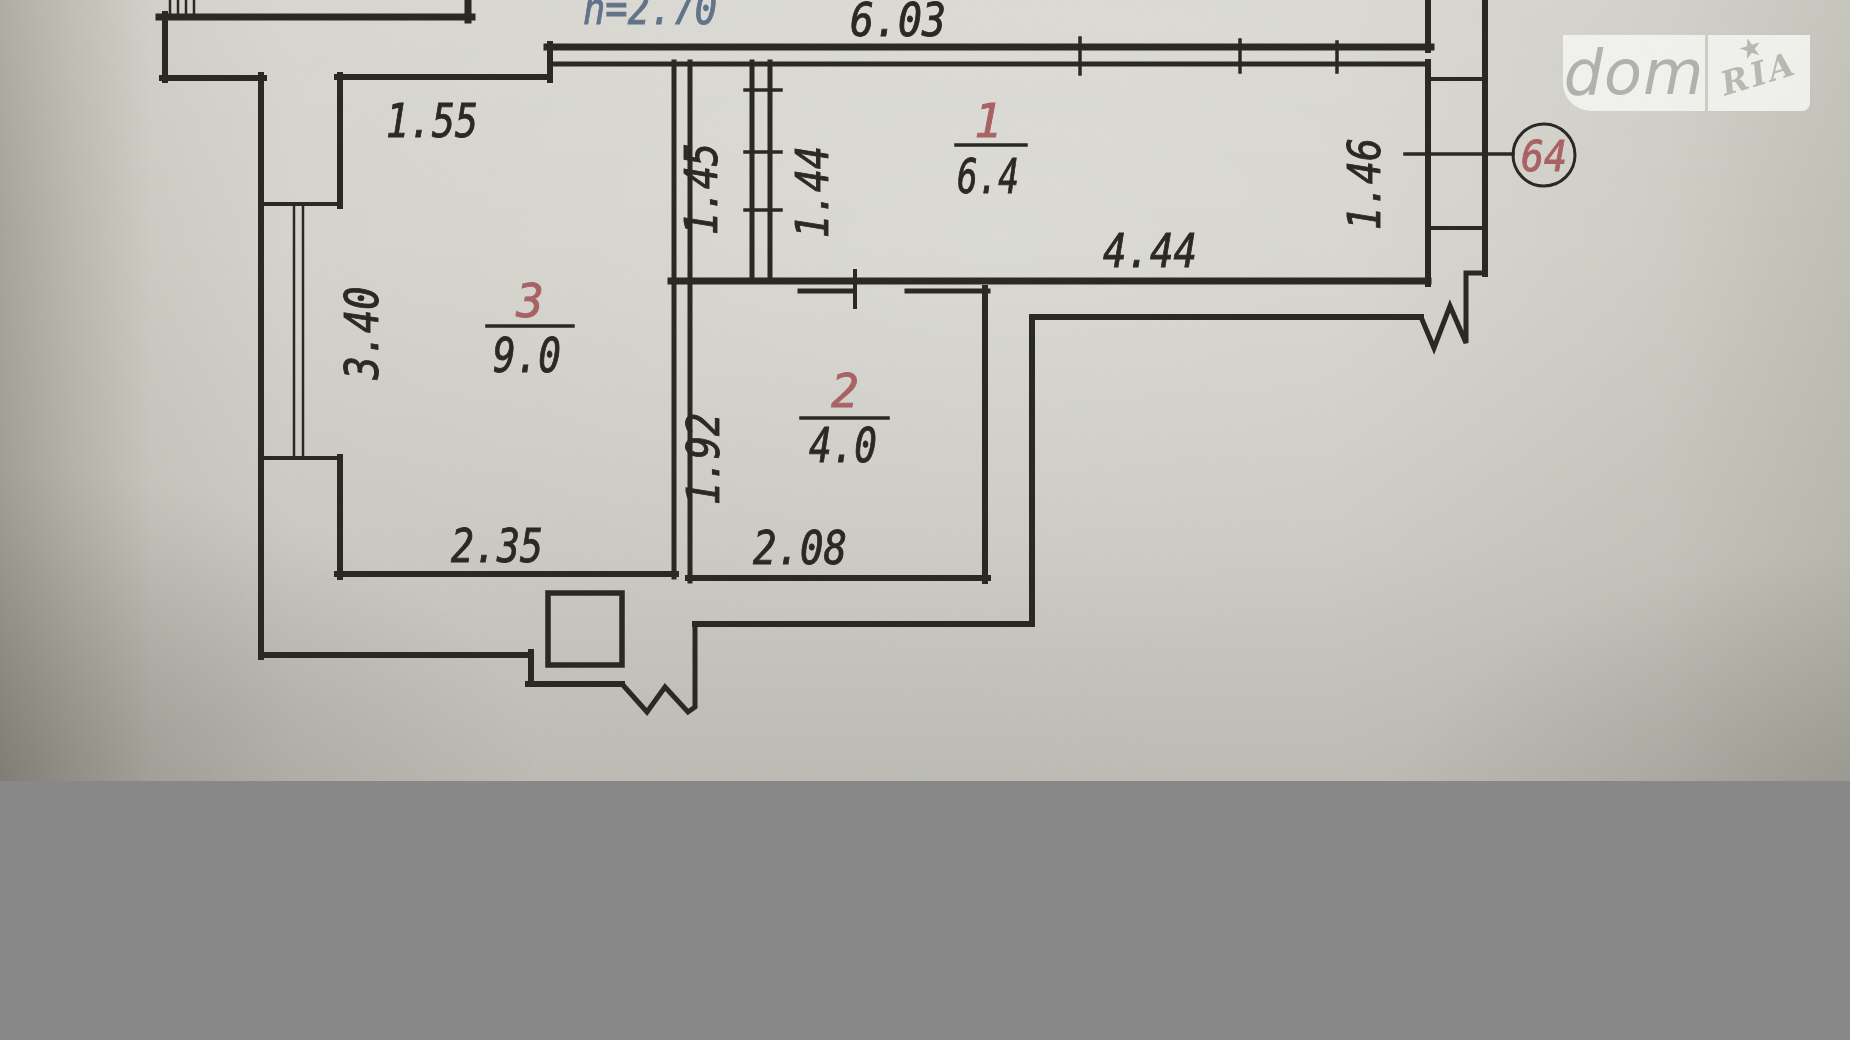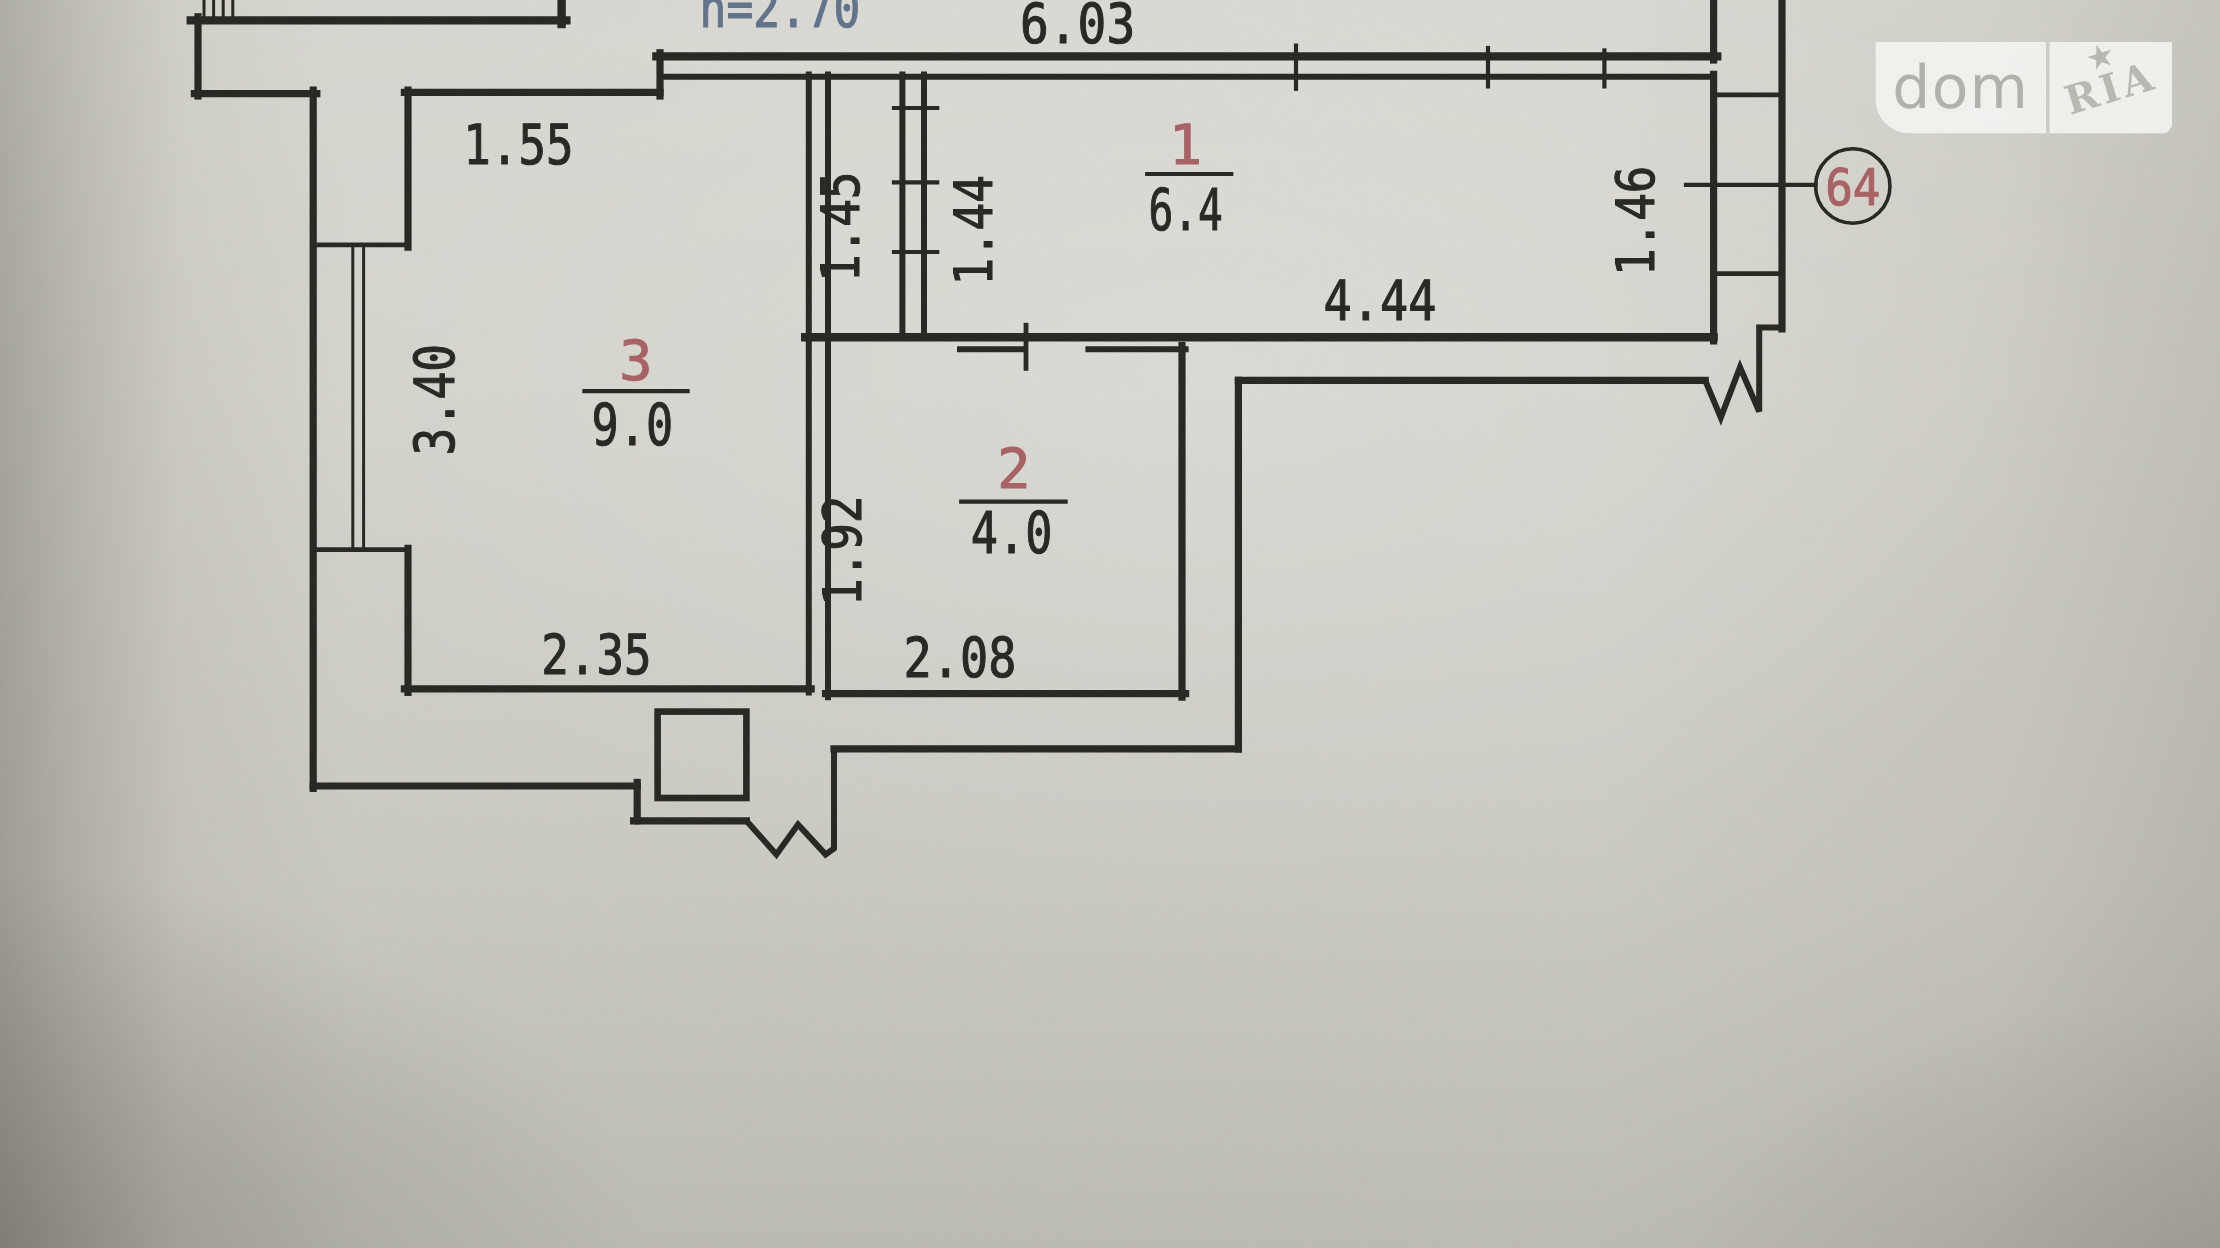--- a/index.html
+++ b/index.html
@@ -1,35 +1,36 @@
 <!DOCTYPE html>
 <html><head>
 <meta charset="utf-8">
 <style>
   html,body{margin:0;padding:0;background:#888;}
   .stage{
-    position:relative;width:1850px;height:1040px;overflow:hidden;
+    position:relative;width:1850px;height:781px;overflow:hidden;
     background:
       radial-gradient(1300px 700px at 54% 30%, rgba(255,255,255,0.16), rgba(255,255,255,0) 62%),
       radial-gradient(900px 520px at 0% 100%, rgba(42,40,32,0.20), rgba(42,40,32,0) 60%),
       radial-gradient(760px 430px at 100% 104%, rgba(42,40,32,0.14), rgba(42,40,32,0) 60%),
       linear-gradient(180deg, rgba(255,255,255,0.10) 0%, rgba(0,0,0,0) 30%, rgba(20,18,12,0.05) 70%, rgba(20,18,12,0.13) 100%),
       linear-gradient(90deg, #a5a49a 0px, #b9b8ae 70px, #ccCBc3 150px, #d4d3cc 290px, #d5d4cd 72%, #cdccc4 90%, #c0bfb6 100%);
     background-color:#d0cfc8;
     font-family:"DejaVu Sans Mono", monospace;
+    font-style:italic;
   }
   svg.plan{position:absolute;left:0;top:0;pointer-events:none;}
   svg.plan text{paint-order:stroke;}
   .wm-chip{
     position:absolute;display:flex;align-items:center;justify-content:center;
     background:rgba(246,246,243,0.88);
   }
   .wm-dom{left:1563px;top:35px;width:142px;height:76px;border-radius:0 0 0 28px;}
   .wm-ria{left:1708px;top:35px;width:102px;height:76px;border-radius:0 0 8px 0;}
-  .dom-text{font-family:"DejaVu Sans", sans-serif;font-size:50px;color:#b1b1ad;letter-spacing:1px;line-height:1;}
+  .dom-text{font-family:"DejaVu Sans", sans-serif;font-size:62px;color:#b1b1ad;letter-spacing:1px;line-height:1;}
   .ria-wrap{position:relative;transform:rotate(-17deg);color:#b7b9b1;}
   .ria-text{font-family:"DejaVu Serif", serif;font-weight:bold;font-size:33px;letter-spacing:3px;line-height:1;}
   .ria-star{position:absolute;left:26px;top:-24px;font-size:27px;line-height:1;font-family:"DejaVu Sans", sans-serif;}
   .texture{position:absolute;left:0;top:0;pointer-events:none;opacity:0.055;}
 </style>
 </head>
 <body>
 
 <div class="stage">
 

